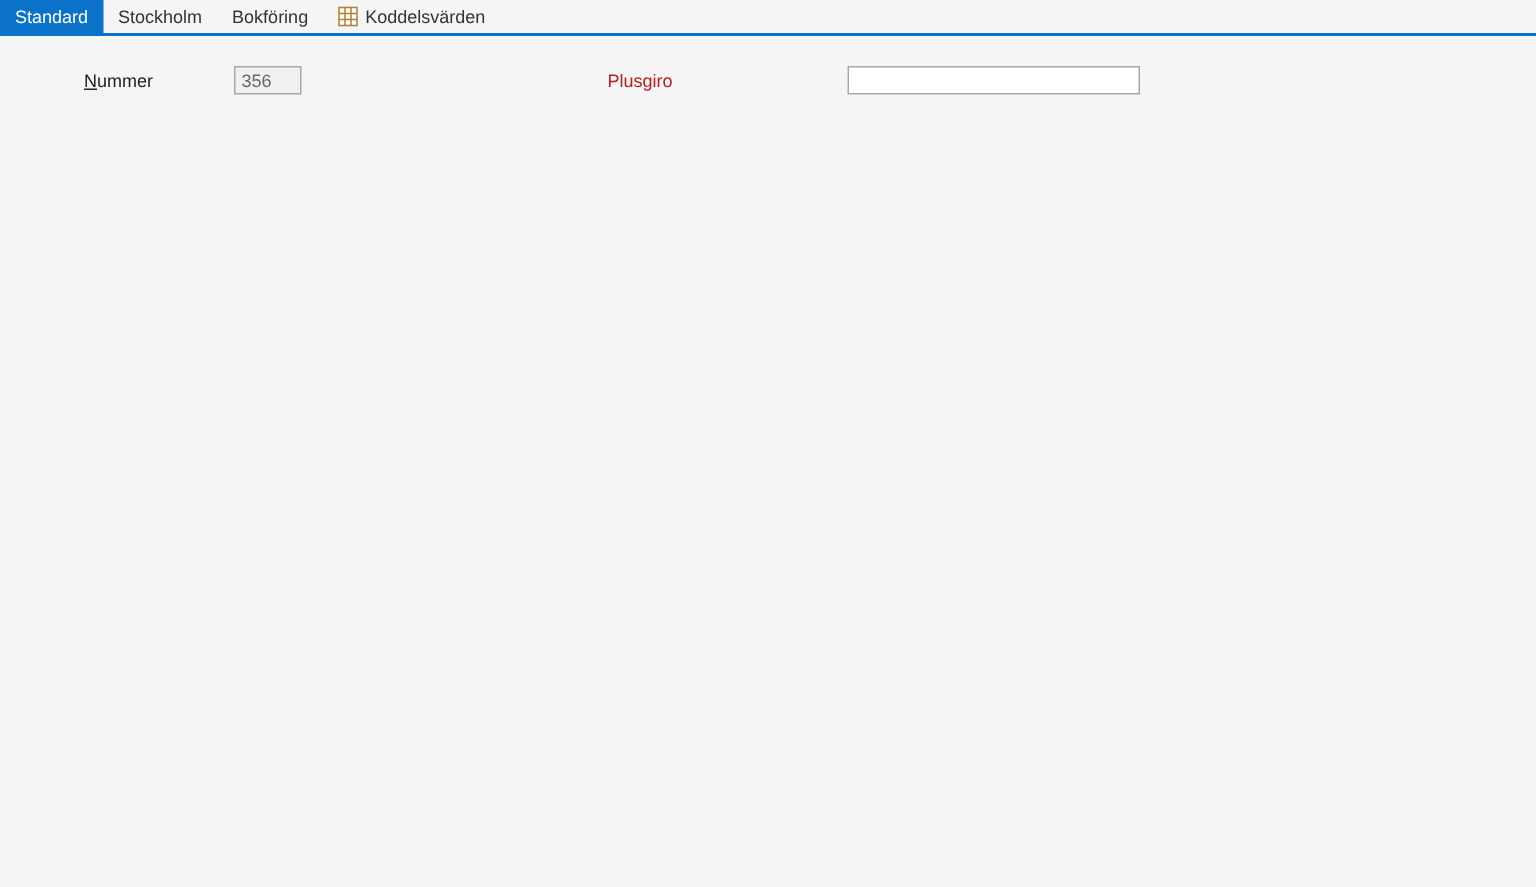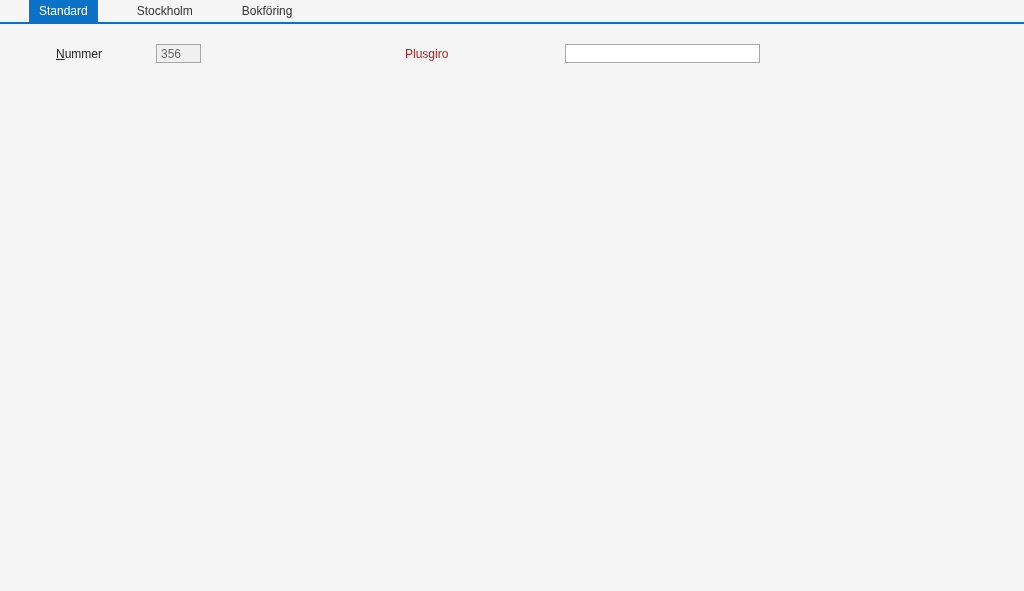--- a/index.html
+++ b/index.html
@@ -18,21 +18,20 @@
     border-bottom: 2px solid #0B72C9;
     height: 24px;
     padding: 0;
   }
   .tab {
     padding: 4px 10px;
     cursor: pointer;
     display: flex;
     align-items: center;
     gap: 4px;
-    margin-left: 29px;
   }
   .tab.active {
     background: #0B72C9;
     color: #fff;
   }
   .content {
     padding: 20px 20px 20px 20px;
     position: relative;
   }
   .row {
@@ -159,20 +158,32 @@
 <div class="tabbar">
   <div class="tab active">
       <span>Standard</span>
     </div>
   <div class="tab">
       <span>Stockholm</span>
     </div>
   <div class="tab">
       <span>Bokföring</span>
     </div>
+  <div class="tab">
+    <span class="grid-icon">
+      <svg viewBox="0 0 14 14">
+          <rect x="1" y="1" width="12" height="12" fill="#fff" stroke="#B08030"></rect>
+          <line x1="5" y1="1" x2="5" y2="13" stroke="#B08030"></line>
+          <line x1="9" y1="1" x2="9" y2="13" stroke="#B08030"></line>
+          <line x1="1" y1="5" x2="13" y2="5" stroke="#B08030"></line>
+          <line x1="1" y1="9" x2="13" y2="9" stroke="#B08030"></line>
+        </svg>
+    </span>
+    <span>Koddelsvärden</span>
+  </div>
 </div>
 
 <div class="content">
 
   <div class="icon-col" style="top:196px;">
     <div class="side-icon">
       <svg viewBox="0 0 24 24" width="18" height="18" fill="none" stroke="#555" stroke-width="2">
           <rect x="6" y="2" width="12" height="20" rx="2"></rect>
           <line x1="10" y1="19" x2="14" y2="19"></line>
         </svg>

